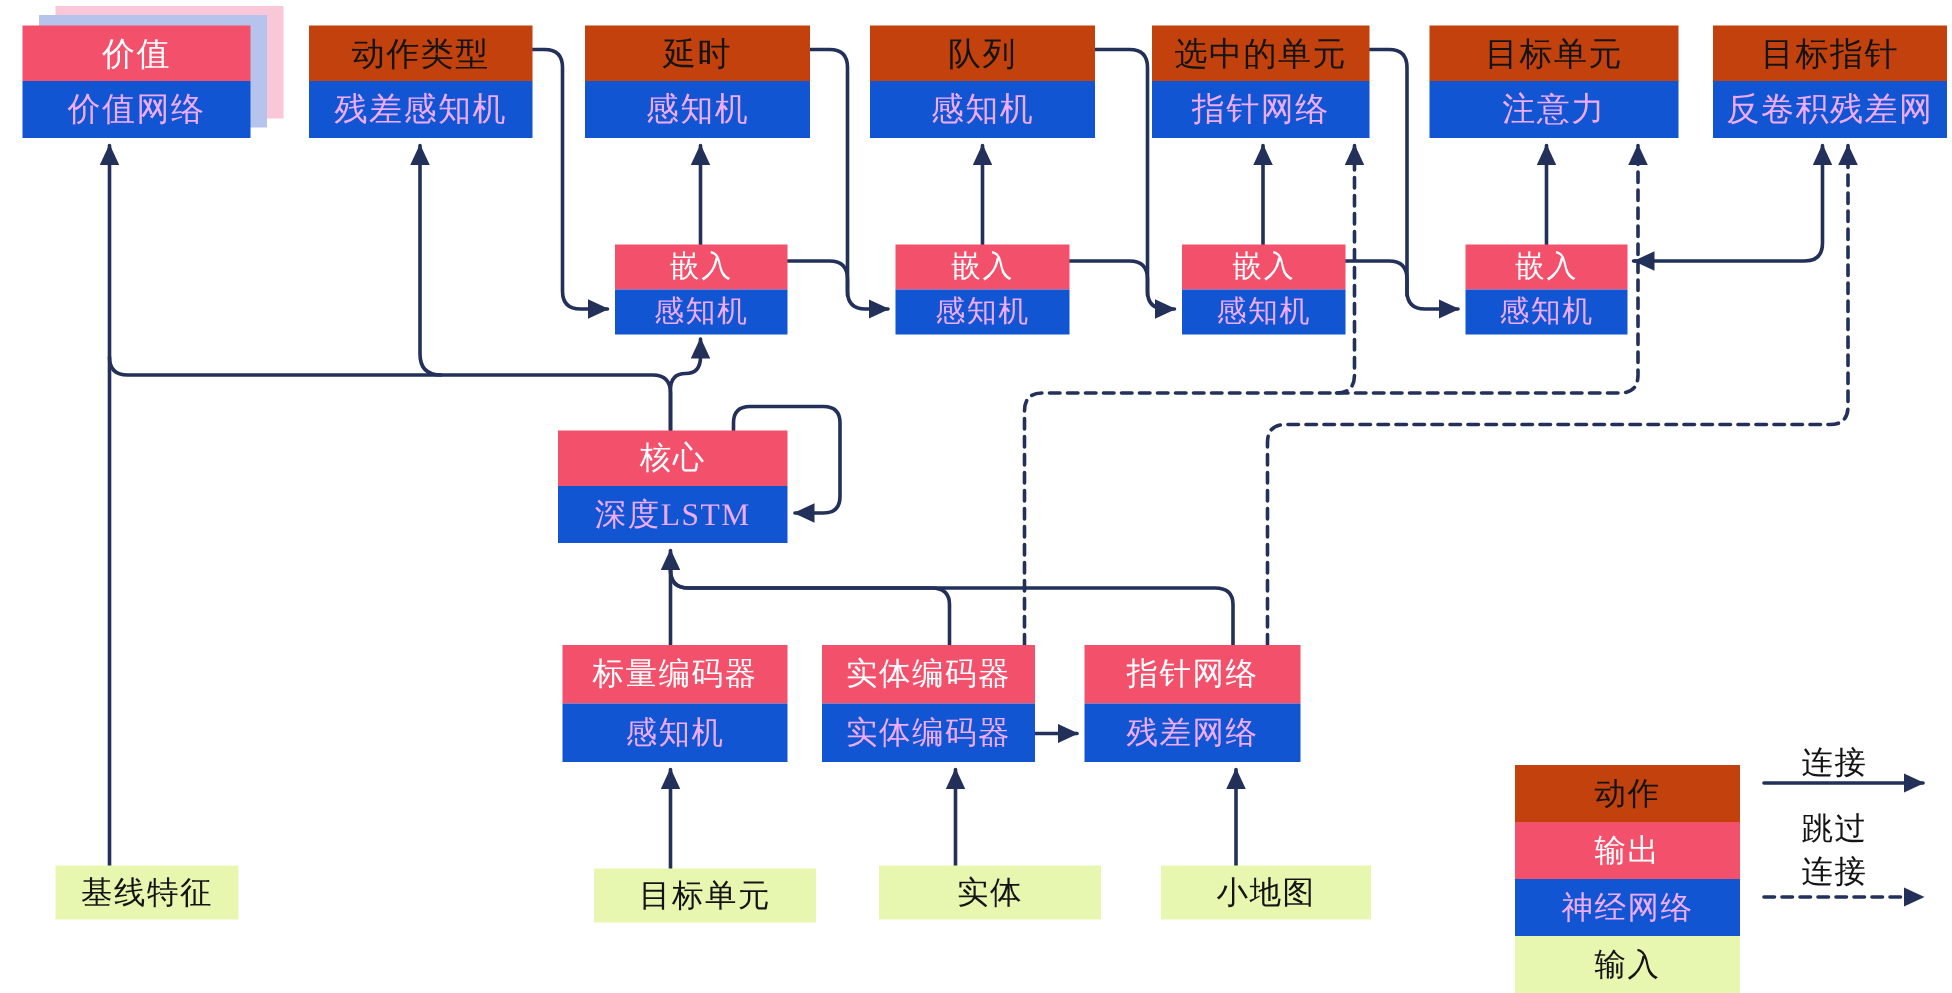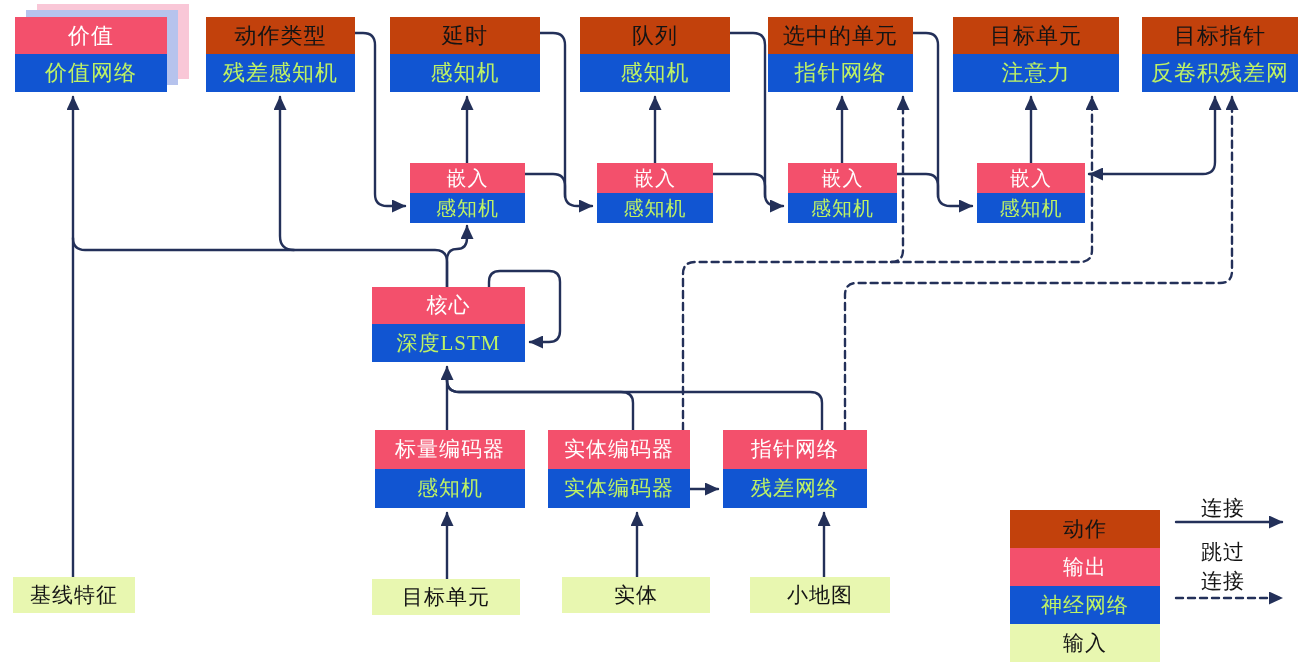--- a/index.html
+++ b/index.html
@@ -6,25 +6,25 @@
   #stage{
     position:relative;width:1301px;height:662px;background:#ffffff;overflow:hidden;
     font-family:"Liberation Serif","DejaVu Serif",serif;
   }
   svg.wires{position:absolute;left:0;top:0;z-index:1;}
   .sheet{position:absolute;z-index:2;}
   .node{position:absolute;display:flex;flex-direction:column;z-index:3;text-align:center;}
   .seg{display:flex;align-items:center;justify-content:center;line-height:1;letter-spacing:1px;}
   .c-yellow{background:#c2410c;color:#141414;}
   .c-red{background:#f3506c;color:#ffffff;}
-  .c-blue{background:#1155d2;color:#bef264;}
+  .c-blue{background:#1155d2;color:#f0abfc;}
   .c-green{background:#e8f7b0;color:#141414;}
   .f22{font-size:22px;} .f21{font-size:21px;} .f20{font-size:20px;}
   .h37{height:37px;} .h38{height:38px;} .h39{height:39px;} .h30{height:30px;}
-  .input-box{position:absolute;height:36px;z-index:3;display:flex;align-items:center;justify-content:center;font-size:21px;letter-spacing:1px;}
+  .input-box{position:absolute;height:36px;z-index:3;display:flex;align-items:center;justify-content:center;font-size:21px;letter-spacing:1px;margin-left:24px;}
   .legend-label{position:absolute;z-index:3;font-size:21px;color:#141414;text-align:center;letter-spacing:1px;font-family:Liberation Mono, monospace;}
 </style>
 </head>
 <body>
 
 <div id="stage">
 
   <svg class="wires" width="1301" height="662" viewBox="0 0 1301 662">
     <defs>
       <marker id="arw" markerUnits="userSpaceOnUse" markerWidth="15" markerHeight="13" refX="13" refY="6.5" orient="auto">

